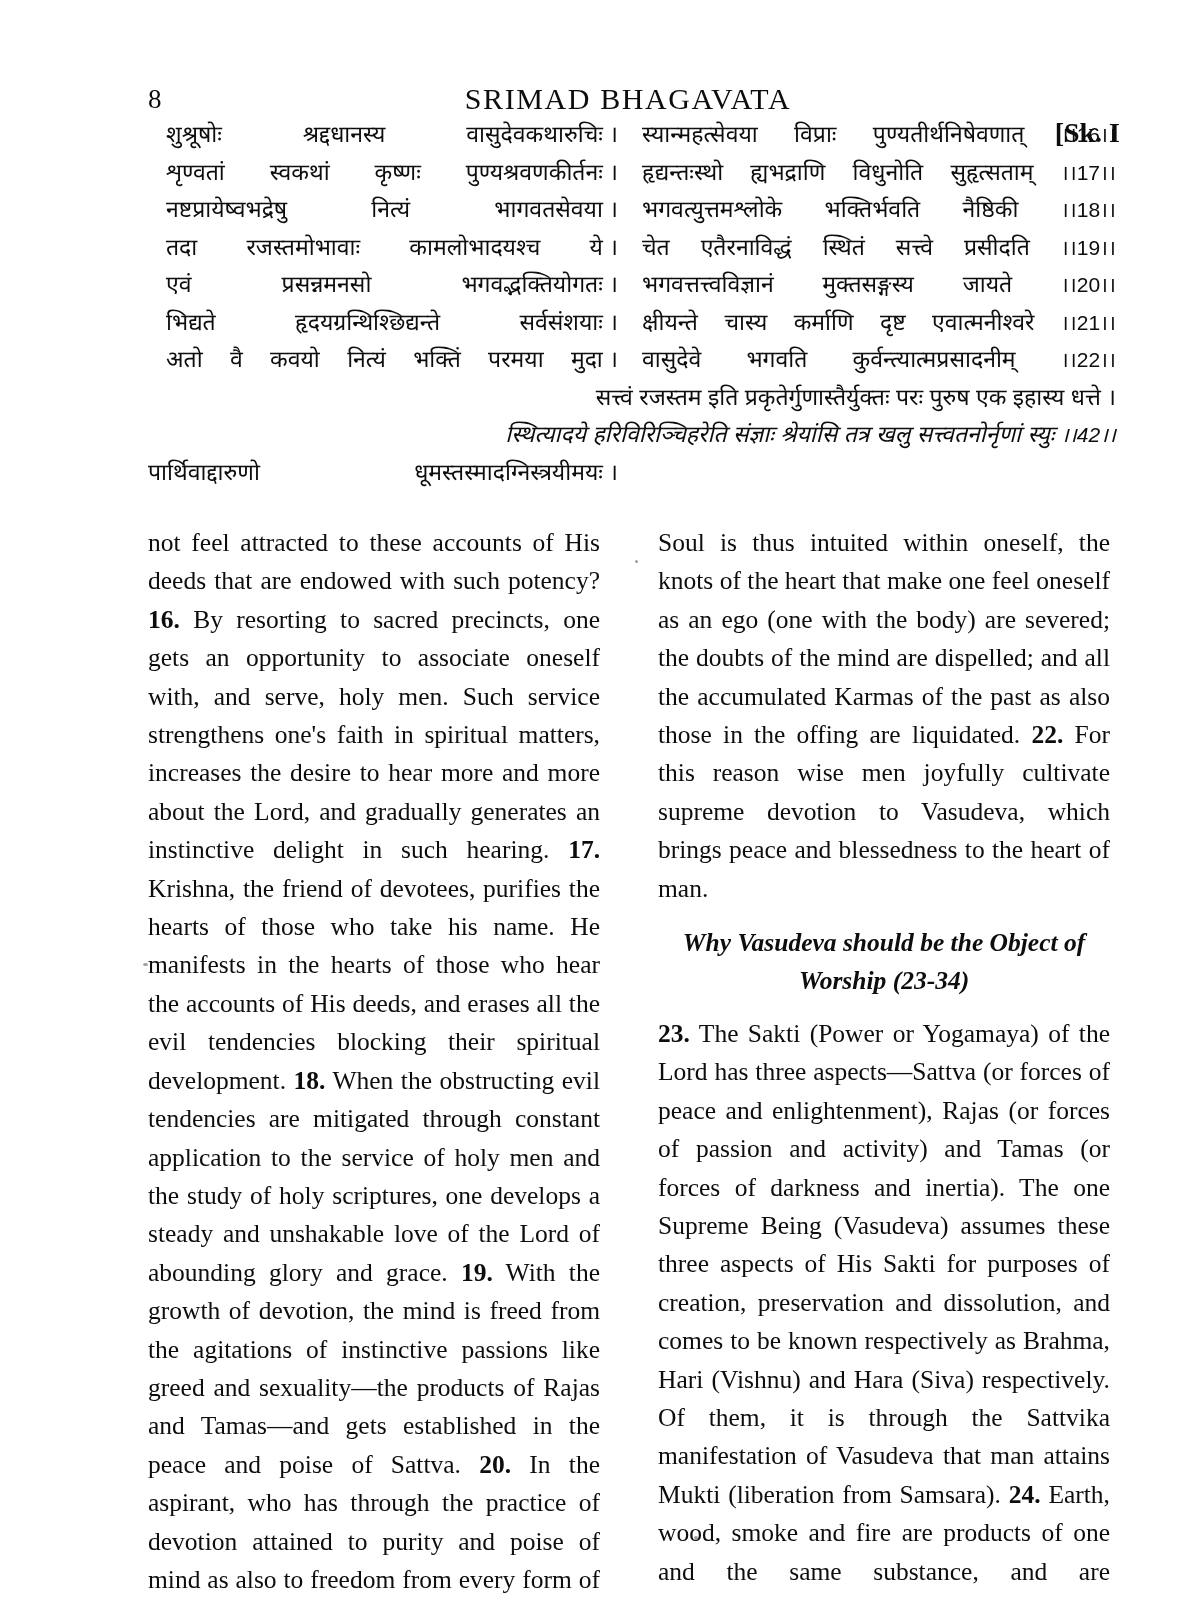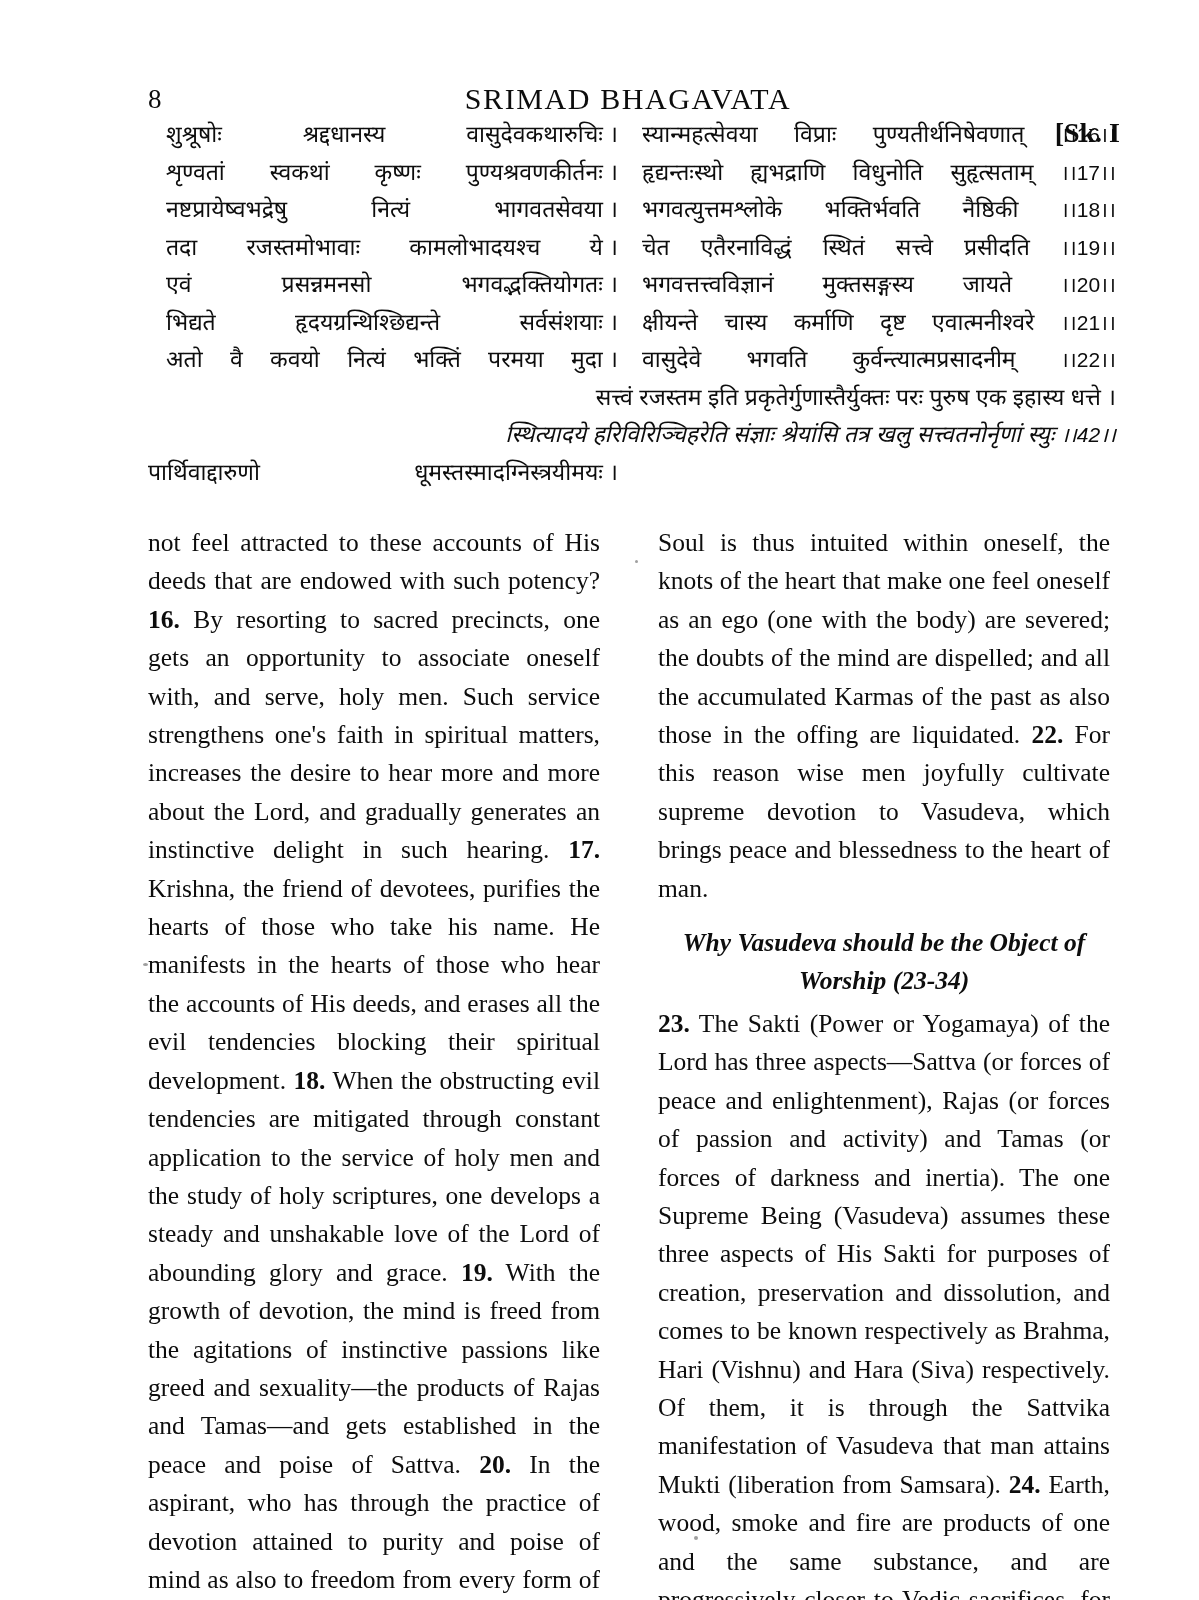--- a/index.html
+++ b/index.html
@@ -126,21 +126,21 @@
     text-indent: 0;
   }
   .vn { font-weight: bold; }
 
   .subhead {
     font-weight: bold;
     font-style: italic;
     text-align: center;
     font-size: 25.5px;
     line-height: 38.4px;
-    margin: 16px 0 4px 0;
+    margin: 16px 0 14px 0;
   }
   .para-indent { text-indent: 34px; }
 
   
   .speck {
     position: absolute;
     background: #2a2a2a;
     opacity: .45;
     border-radius: 50%;
   }

